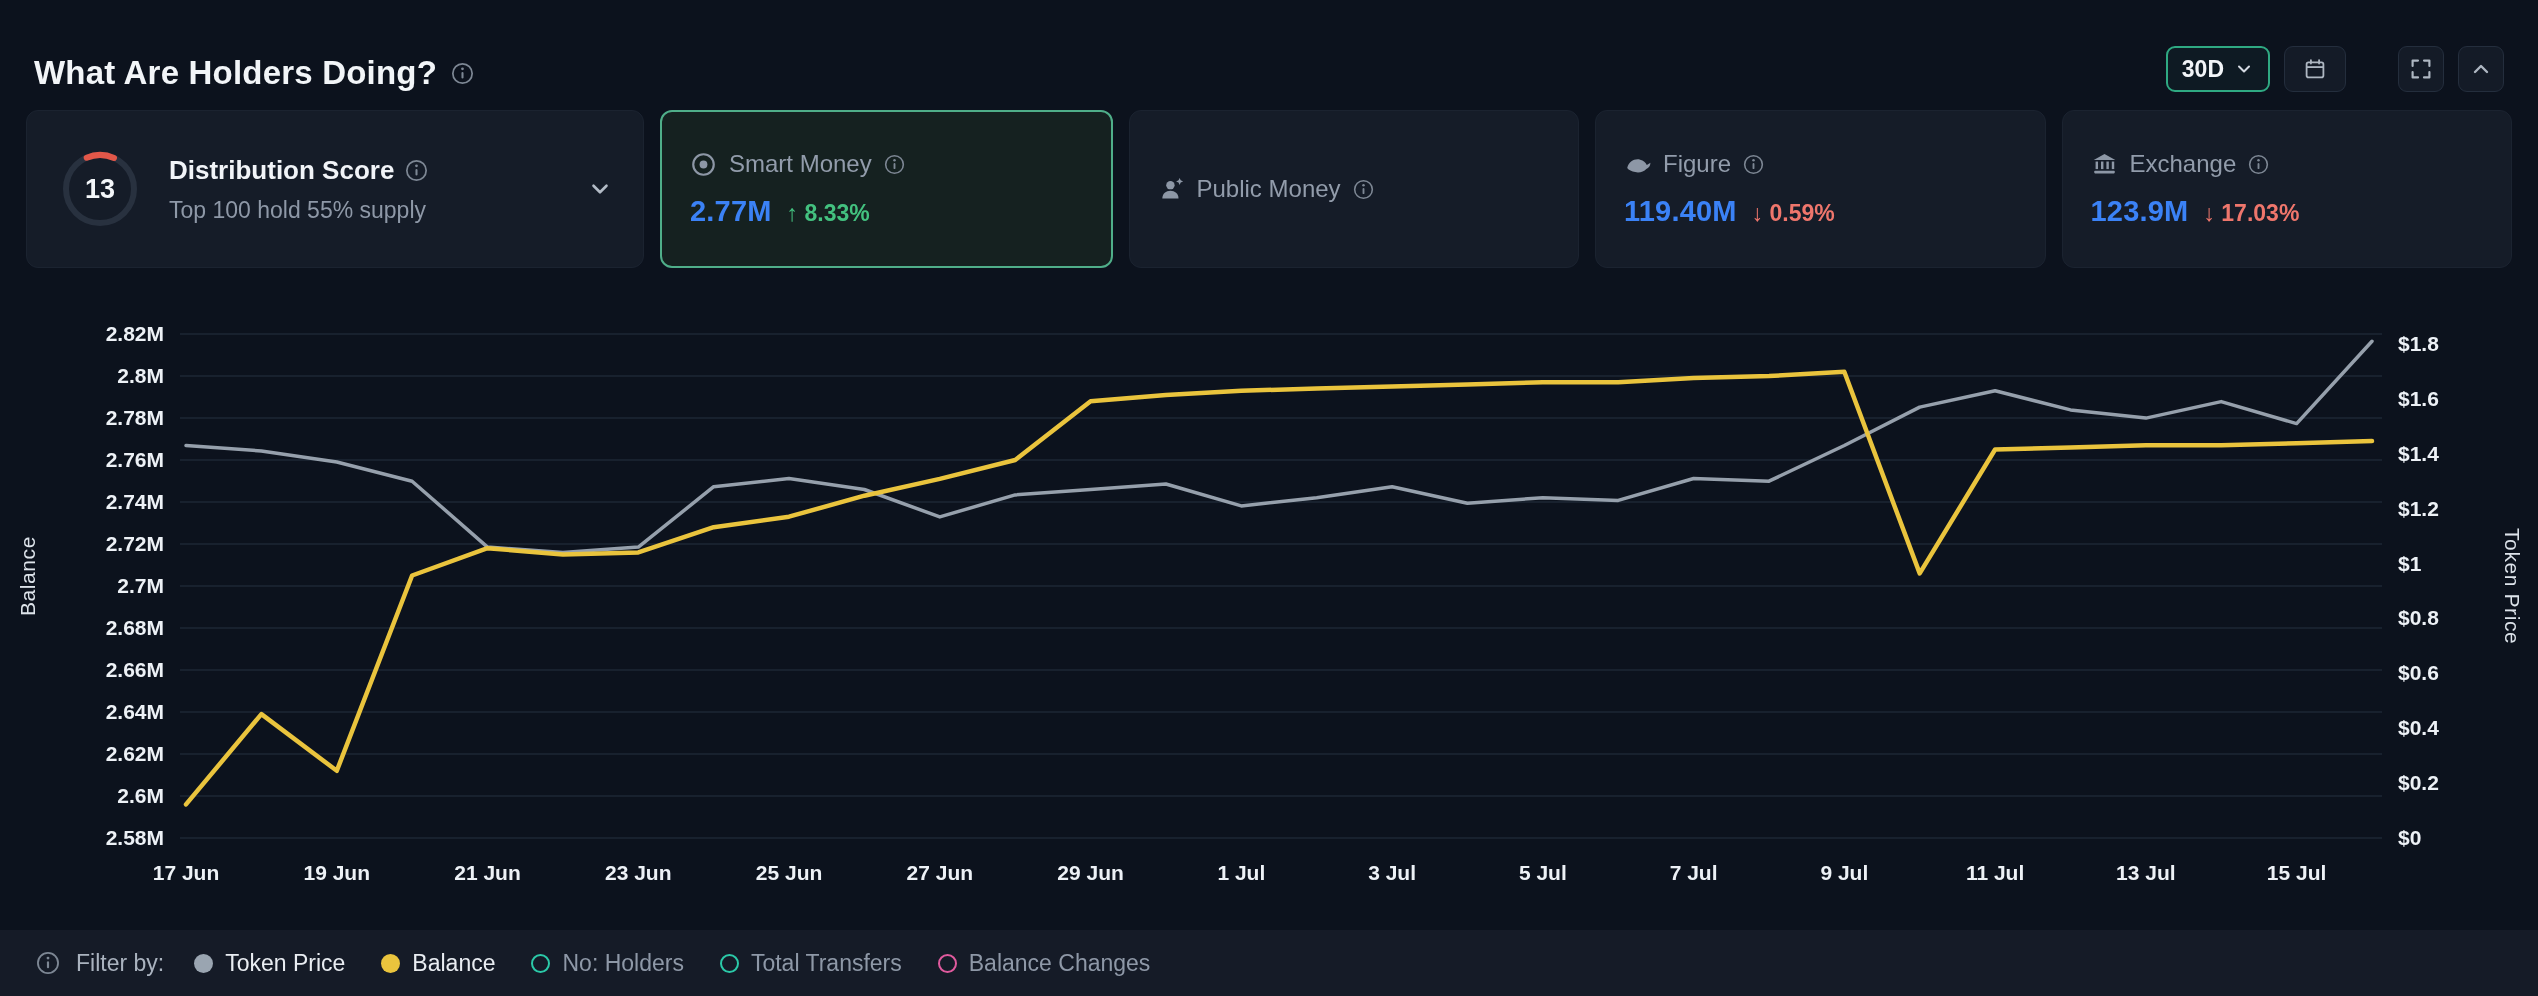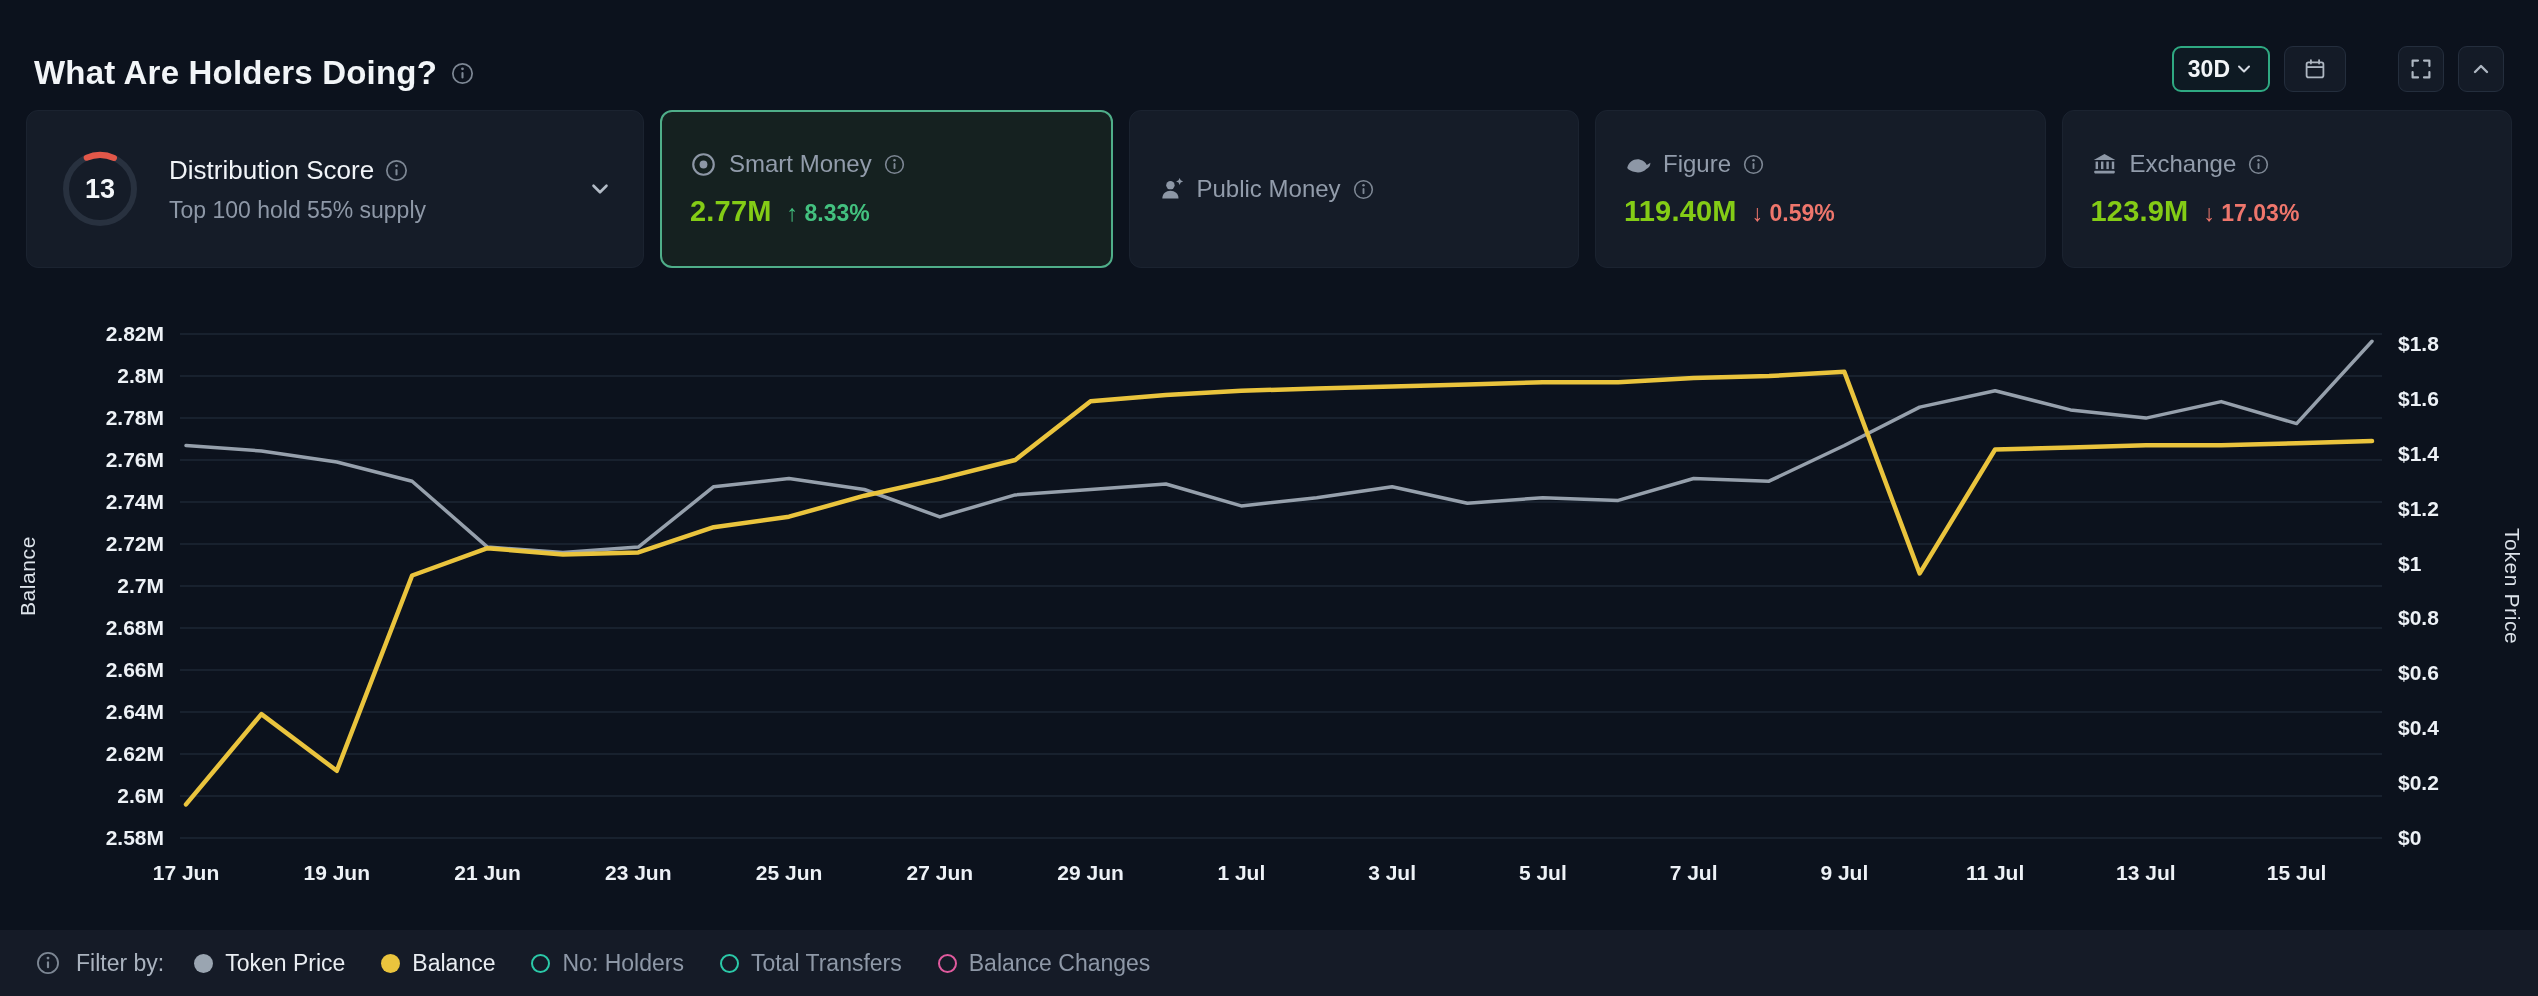--- a/index.html
+++ b/index.html
@@ -7,48 +7,48 @@
   body{font-family:"Liberation Sans",sans-serif;color:#eef2f6}
   .app{position:relative;width:2538px;height:996px;background:#0c121d;overflow:hidden}
 
   
   .header{position:absolute;top:0;left:0;right:0;height:104px;display:flex;align-items:flex-end;justify-content:space-between;padding:12px 34px}
   .header-left{display:flex;align-items:center;gap:14px}
   h1{font-size:33px;font-weight:700;letter-spacing:.2px;color:#f2f5f8}
   .info{color:#7d8794;display:inline-flex;align-items:center}
   .info svg{width:23px;height:23px}
   .header-right{display:flex;align-items:center;gap:14px}
-  .tf{display:inline-flex;align-items:center;gap:4px;height:46px;padding:0 14px;border:2px solid #2fa982;border-radius:9px;background:rgba(47,169,130,0.06);color:#f2f5f8;font-size:23px;font-weight:700;font-family:inherit;cursor:pointer}
+  .tf{display:inline-flex;align-items:center;gap:10px;height:46px;padding:0 14px;border:2px solid #2fa982;border-radius:9px;background:rgba(47,169,130,0.06);color:#f2f5f8;font-size:23px;font-weight:700;font-family:inherit;cursor:pointer}
   .tf svg{width:20px;height:20px;color:#d4dae2}
   .icon-btn{display:inline-flex;align-items:center;justify-content:center;height:46px;min-width:46px;border:1.5px solid #242e3d;border-radius:9px;background:#141b27;color:#aeb7c2;cursor:pointer}
   .icon-btn.cal{min-width:62px}
   .icon-btn svg{width:24px;height:24px}
   .gap{width:24px}
 
   
   .cards{position:absolute;top:110px;left:26px;right:26px;display:flex;gap:16px}
   .card{background:#151c28;border:1.5px solid #1b2330;border-radius:12px;height:158px}
   .card-dist{width:618px;flex:none;display:flex;align-items:center;gap:26px;padding:0 30px;cursor:pointer}
   .gauge{position:relative;width:86px;height:86px;flex:none}
   .gauge svg{width:86px;height:86px;display:block}
   .gauge-num{position:absolute;inset:0;display:flex;align-items:center;justify-content:center;font-size:27px;font-weight:700;color:#f4f7fa}
   .dist-text{flex:1;display:flex;flex-direction:column;gap:11px}
-  .dist-title-row{display:flex;align-items:center;gap:11px;font-size:26px;font-weight:400;color:#f1f4f8}
+  .dist-title-row{display:flex;align-items:center;gap:11px;font-size:26px;font-weight:700;color:#f1f4f8}
   .dist-sub{font-size:23px;color:#8e98a7}
   .chev{display:inline-flex;color:#b2bbc6}
   .chev svg{width:26px;height:26px}
 
   .stat{flex:1;display:flex;flex-direction:column;justify-content:center;gap:17px;padding:0 28px;cursor:pointer}
   .stat.selected{border:2px solid #4fae89;background:#152120}
   .stat-top{display:flex;align-items:center;gap:12px;color:#929cab;font-size:24px}
   .cicon{display:inline-flex;color:#8d97a6}
   .cicon svg{width:27px;height:27px}
   .stat-top .info svg{width:21px;height:21px}
   .stat-bottom{display:flex;align-items:baseline;gap:15px}
-  .stat-value{font-size:29px;font-weight:700;color:#84cc16;letter-spacing:.2px}
+  .stat-value{font-size:29px;font-weight:700;color:#3b82f6;letter-spacing:.2px}
   .stat-change{font-size:23px;font-weight:600}
   .up{color:#43c17f}
   .down{color:#ef766c}
 
   
   .chart-wrap{position:absolute;top:298px;left:0;width:2538px;height:600px}
   #chart-svg{position:absolute;left:0;top:0}
   #chart-svg text{font-family:"Liberation Sans",sans-serif;font-size:21px;font-weight:700;fill:#edf1f6}
   .axis-title{position:absolute;color:#dde3ea;font-size:21px;letter-spacing:.6px}
   .axis-title.left{left:16px;top:238px;writing-mode:vertical-rl;transform:rotate(180deg)}

